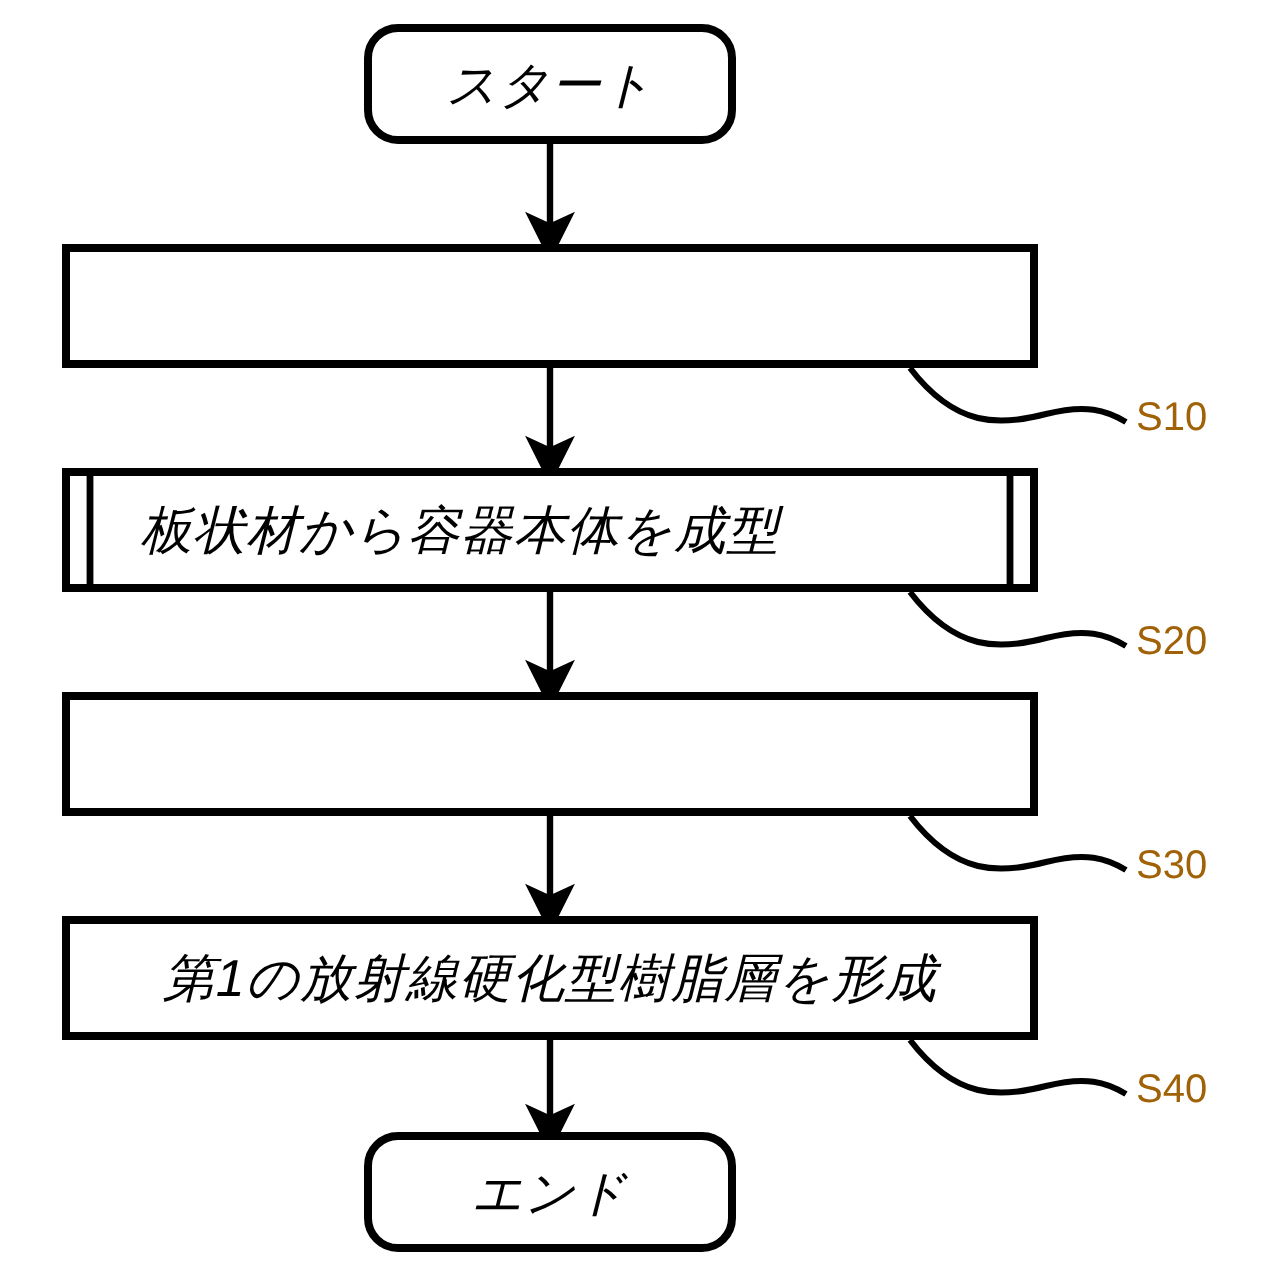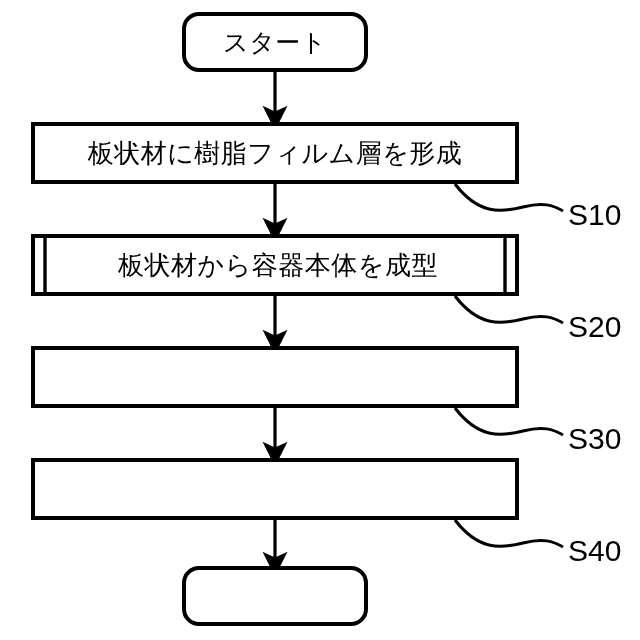--- a/index.html
+++ b/index.html
@@ -26,33 +26,34 @@
   }
   .node-label {
     position: absolute;
     display: flex;
     align-items: center;
     justify-content: center;
     text-align: right;
     color: #000000;
     white-space: nowrap;
     pointer-events: none;
+    font-style: italic;
   }
   .terminal-label {
     font-size: 25px;
     letter-spacing: 0.5px;
   }
   .process-label {
     font-size: 26px;
     letter-spacing: 0.5px;
   }
   .step-label {
     position: absolute;
-    font-size: 30px;
-    color: #000000;
+    font-size: 20px;
+    color: #a16207;
     white-space: nowrap;
   }
 </style>
 </head>
 <body>
 
 <div id="flowchart-canvas">
 
   <svg id="flow-svg" viewBox="0 0 640 640" xmlns="http://www.w3.org/2000/svg">
     <defs>
@@ -86,25 +87,26 @@
     <rect x="184" y="568" width="182" height="56" rx="15" ry="15" fill="#ffffff" stroke="#000000" stroke-width="4"></rect>
 
     <path d="M 455 184 C 478 214, 500 213, 523 207 C 543 202, 553 205, 563 211" fill="none" stroke="#000000" stroke-width="3"></path>
     <path d="M 455 296 C 478 326, 500 325, 523 319 C 543 314, 553 317, 563 323" fill="none" stroke="#000000" stroke-width="3"></path>
     <path d="M 455 408 C 478 438, 500 437, 523 431 C 543 426, 553 429, 563 435" fill="none" stroke="#000000" stroke-width="3"></path>
     <path d="M 455 520 C 478 550, 500 549, 523 543 C 543 538, 553 541, 563 547" fill="none" stroke="#000000" stroke-width="3"></path>
   </svg>
 
   <div class="node-label terminal-label" style="left:184px; top:14px; width:182px; height:56px;">スタート</div>
 
-  <div class="node-label process-label" style="left:33px; top:124px; width:484px; height:58px;">板状材に樹脂フィルム層を形成</div>
 
-  <div class="node-label process-label" style="left:45px; top:236px; width:370px; height:58px;padding-left:48px;">板状材から容器本体を成型</div>
+  <div class="node-label process-label" style="left:45px; top:236px; width:370px; height:58px;">板状材から容器本体を成型</div>
 
 
+  <div class="node-label process-label" style="left:33px; top:460px; width:484px; height:58px;">第1の放射線硬化型樹脂層を形成</div>
 
+  <div class="node-label terminal-label" style="left:184px; top:568px; width:182px; height:56px;">エンド</div>
 
   <div class="step-label" style="left:568px; top:198px;">S10</div>
   <div class="step-label" style="left:568px; top:310px;text-align:right;">S20</div>
   <div class="step-label" style="left:568px; top:422px;text-align:right;">S30</div>
   <div class="step-label" style="left:568px; top:534px;text-align:right;">S40</div>
 
 </div>
 
 </body></html>

